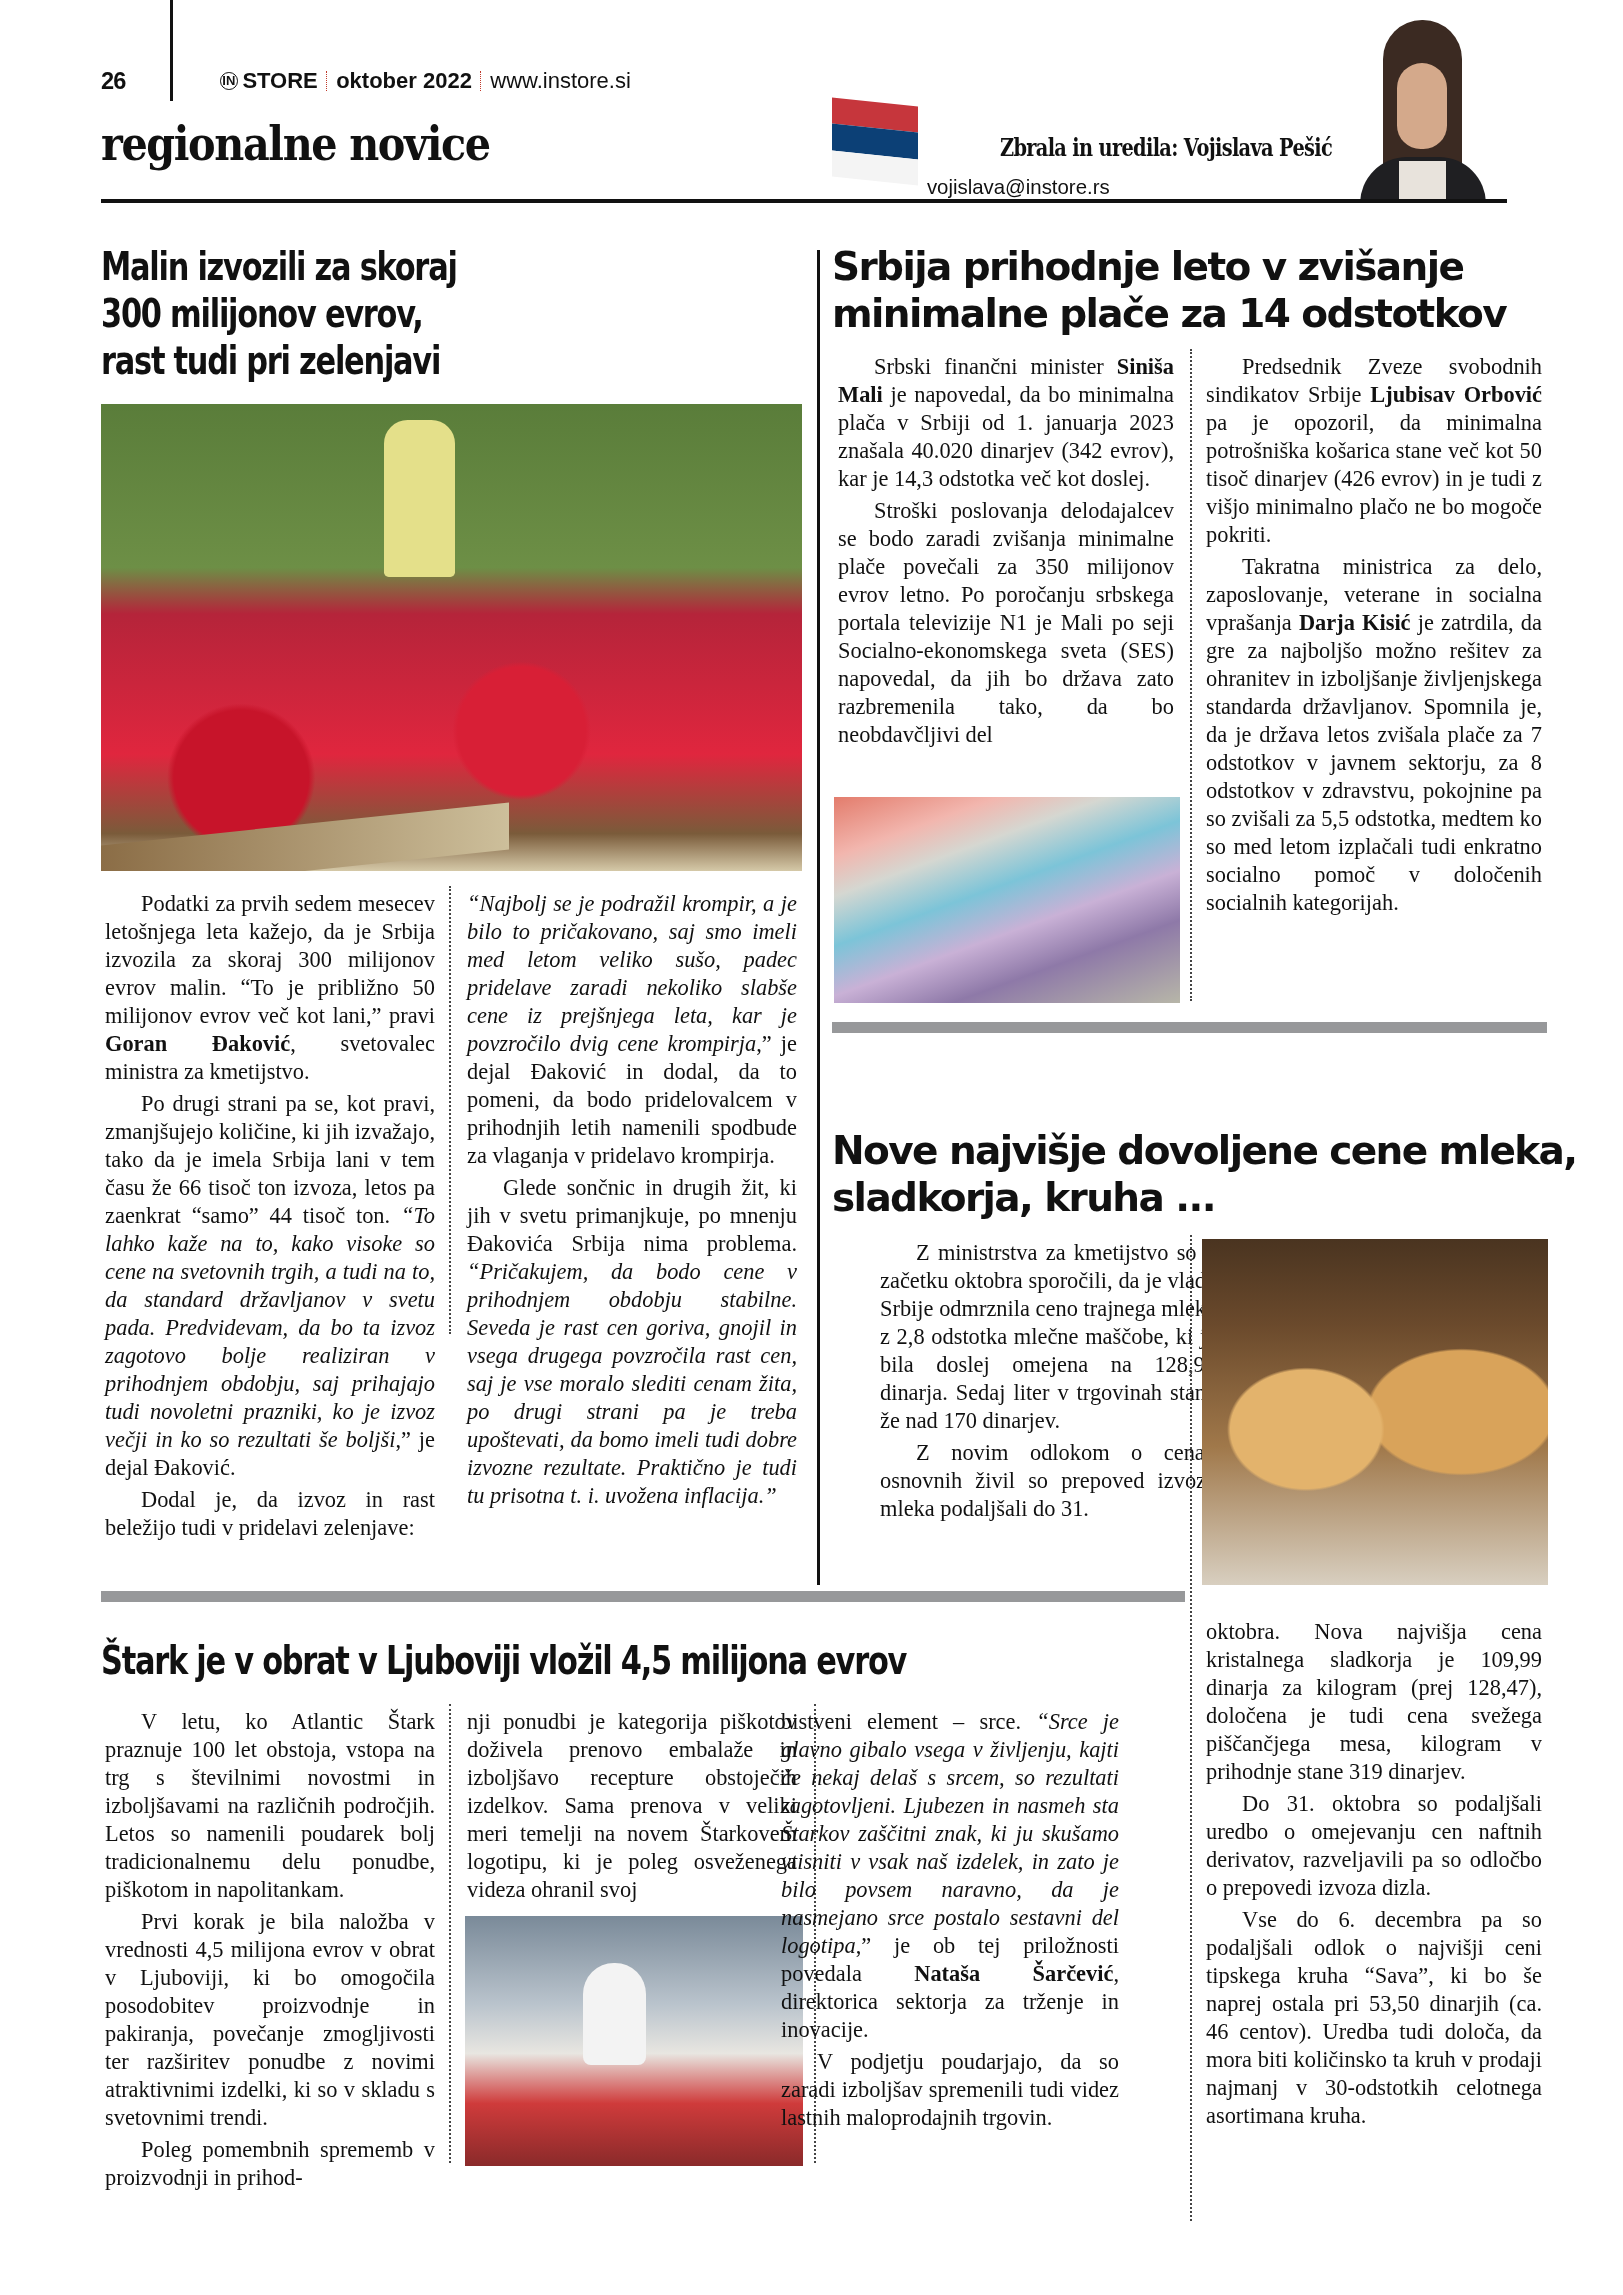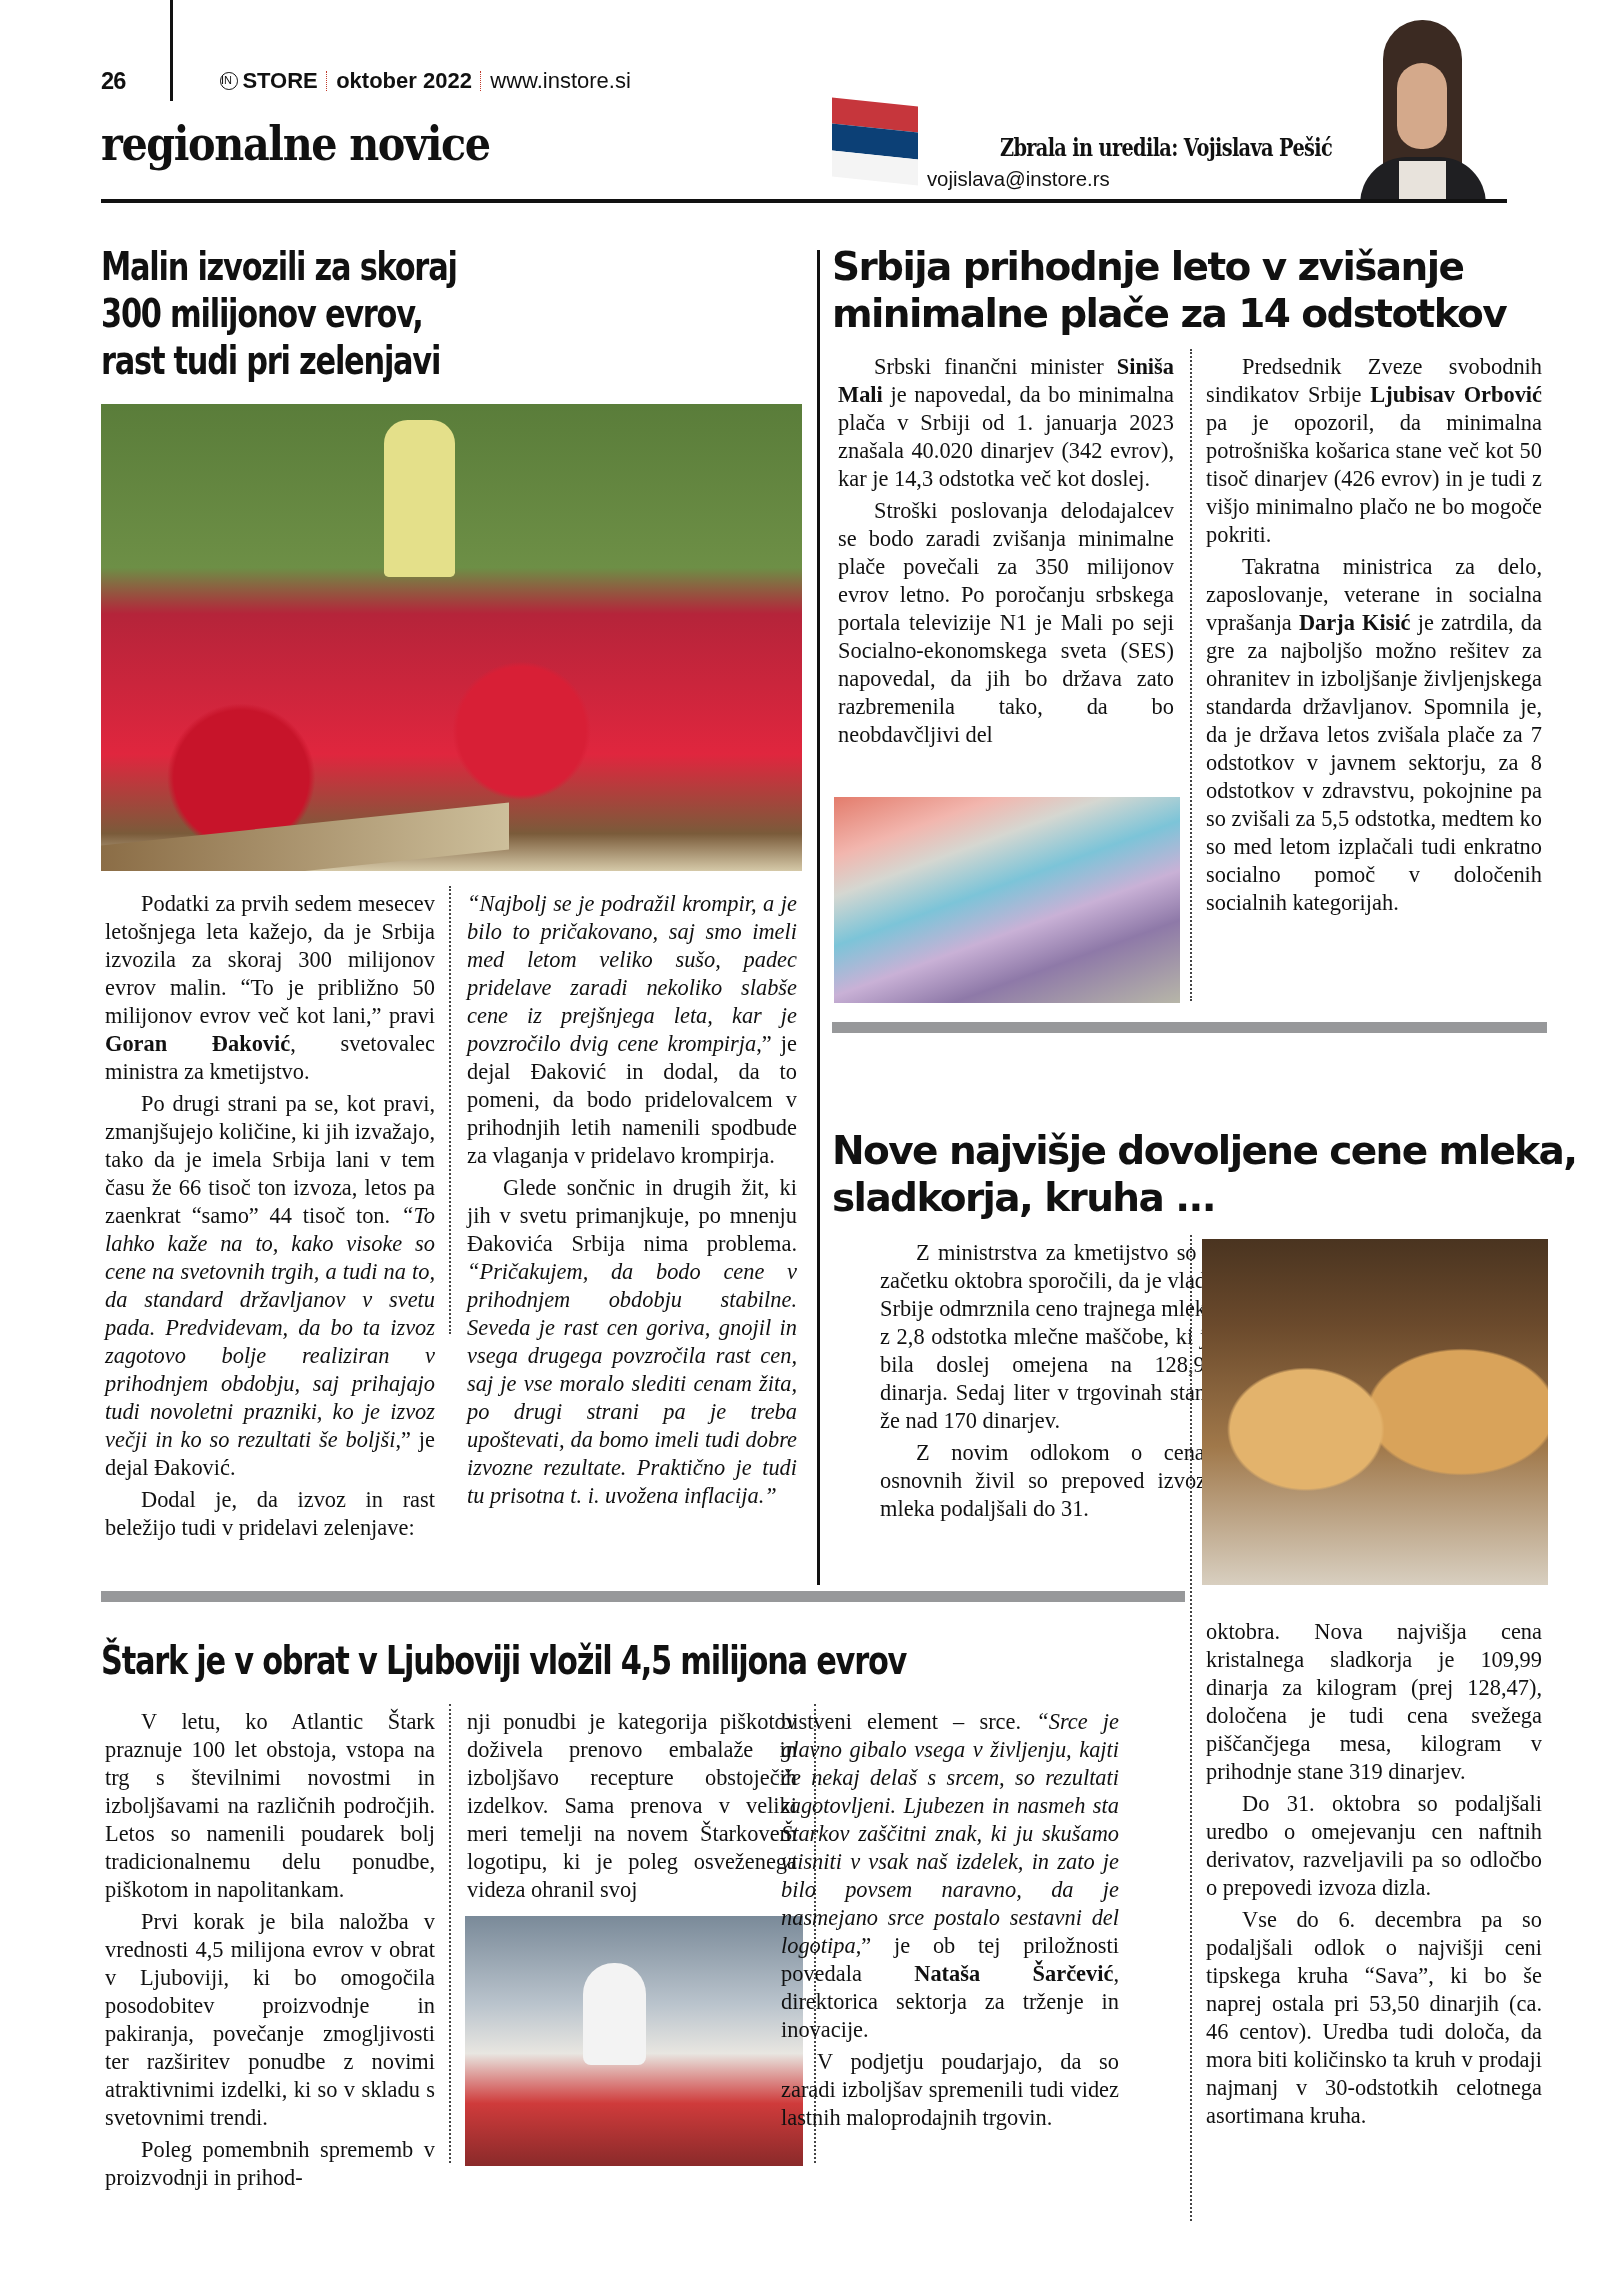--- a/index.html
+++ b/index.html
@@ -3,30 +3,30 @@
 <meta charset="utf-8">
 <style>
   html, body { margin: 0; padding: 0; background: #fff; }
   body { width: 1623px; height: 2295px; position: relative; overflow: hidden; color: #111;
          font-family: "Liberation Serif", serif; }
   .abs { position: absolute; }
   .hdr-vline { left: 170px; top: 0; width: 3.1px; height: 101px; background: #111; }
   .pagenum { left: 101px; top: 68px; font: bold 23.6px "Liberation Sans", sans-serif; letter-spacing: -0.8px; }
   .masthead { left: 220px; top: 68px; font: 22px "Liberation Sans", sans-serif; display: flex; align-items: center; gap: 7.9px; }
   .masthead .logo { font-weight: bold; display:flex; align-items:center; gap:4.7px; }
-  .masthead .logo .in { display:inline-block; width:15.7px; height:15.7px; border-radius:50%; border:1.6px solid #111; font-size:11px; line-height:15.7px; text-align:left; font-weight:normal; }
+  .masthead .logo .in { display:inline-block; width:15.7px; height:15.7px; border-radius:50%; border:1.6px solid #111; font-size:13px; line-height:15.7px; text-align:center; font-weight:bold; }
   .masthead .sep { width: 1.6px; height: 20.4px; border-left: 1.6px dotted #c0392b; }
   .masthead .date { font-weight: bold; }
   .section-title { left: 101px; top: 116px; font: bold 47px "DejaVu Serif", serif; letter-spacing: -1.6px; transform: scaleX(0.88); transform-origin: left; }
   .rule-top { left: 101px; top: 199px; width: 1406px; height: 3.9px; background: #111; }
   .flag { left: 832px; top: 102px; width: 86px; height: 79px; transform: skewY(6deg); }
   .flag div { height: 33.3%; }
   .editor { right: 291px; top: 134px; text-align: left; }
   .editor .by { font: bold 23.6px "DejaVu Serif", serif; transform: scaleX(0.82); transform-origin: right; letter-spacing: -0.8px; }
-  .editor .mail { font: 20.4px "Liberation Sans", sans-serif; margin-top: 6px; }
+  .editor .mail { font: 20.4px "Liberation Sans", sans-serif; margin-top: 14px; }
   .avatar { left: 1344px; top: 19.6px; width: 157px; height: 182px; overflow: hidden; }
   .avatar .hair { position:absolute; left:39px; top:0; width:79px; height:165px; border-radius:39px 39px 7.9px 7.9px; background:#3b2a22; }
   .avatar .face { position:absolute; left:53px; top:43px; width:50px; height:86px; border-radius: 25px 25px 23.6px 23.6px; background:#d4a98b; }
   .avatar .body { position:absolute; left:15.7px; top:137px; width:126px; height:55px; border-radius: 47px 47px 0 0; background:#1f1f22; }
   .avatar .collar { position:absolute; left:55px; top:141px; width:47px; height:41px; background:#e8e3dc; }
 
   .headline { font: bold 39px "DejaVu Sans", sans-serif; letter-spacing: -1.6px; line-height: 47px; }
   .headline.condensed { transform: scaleX(0.78); transform-origin: left top; white-space: nowrap; }
   .col { font-size: 22.4px; line-height: 28px; text-align: justify; hyphens: manual; }
   .col p { margin: 4px; text-indent: 36px; }

